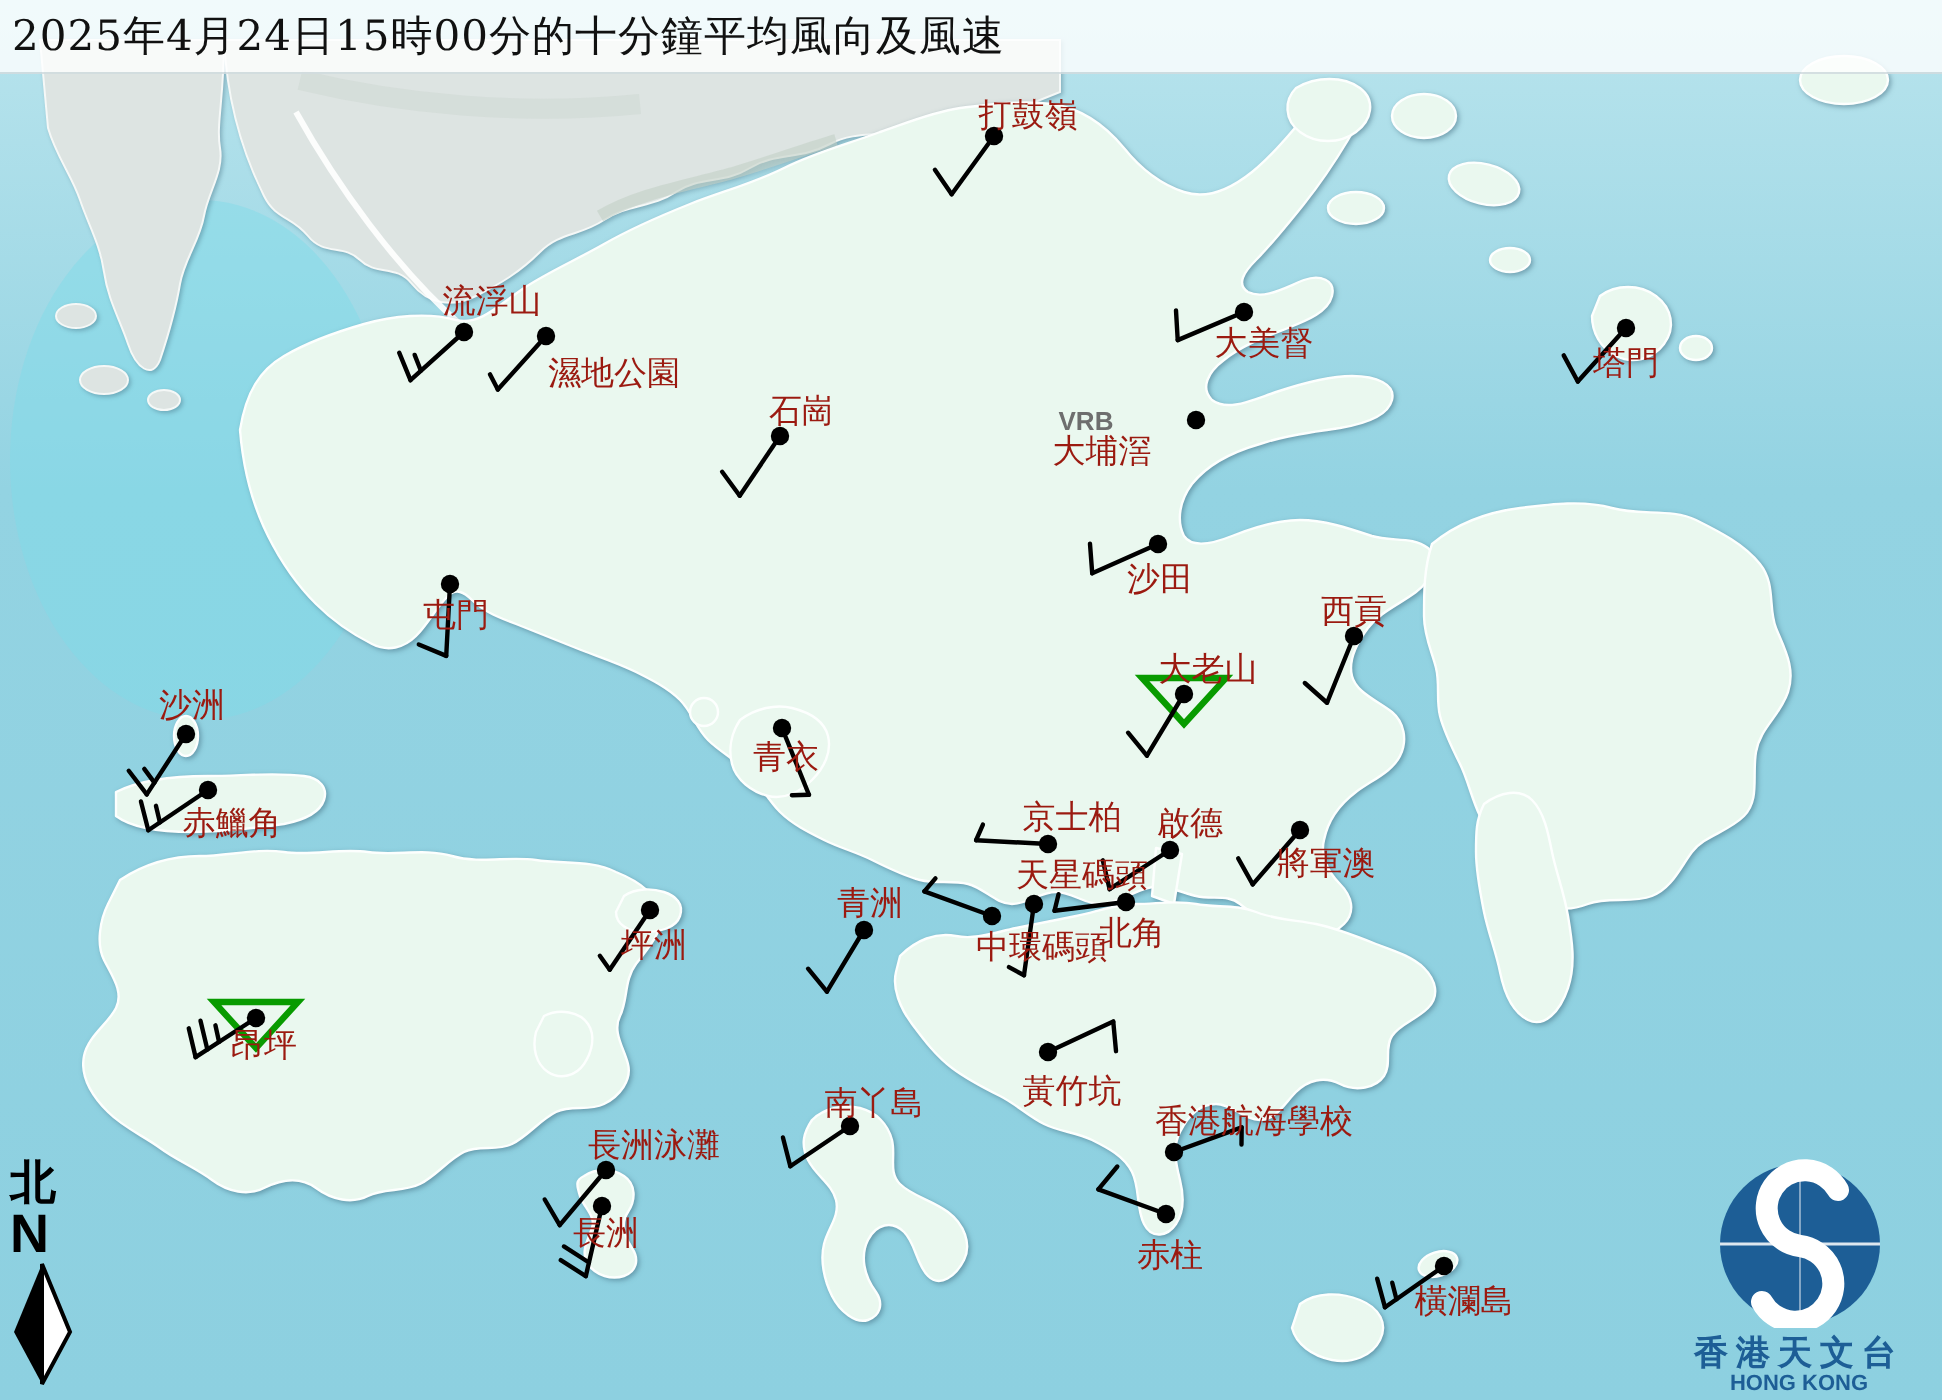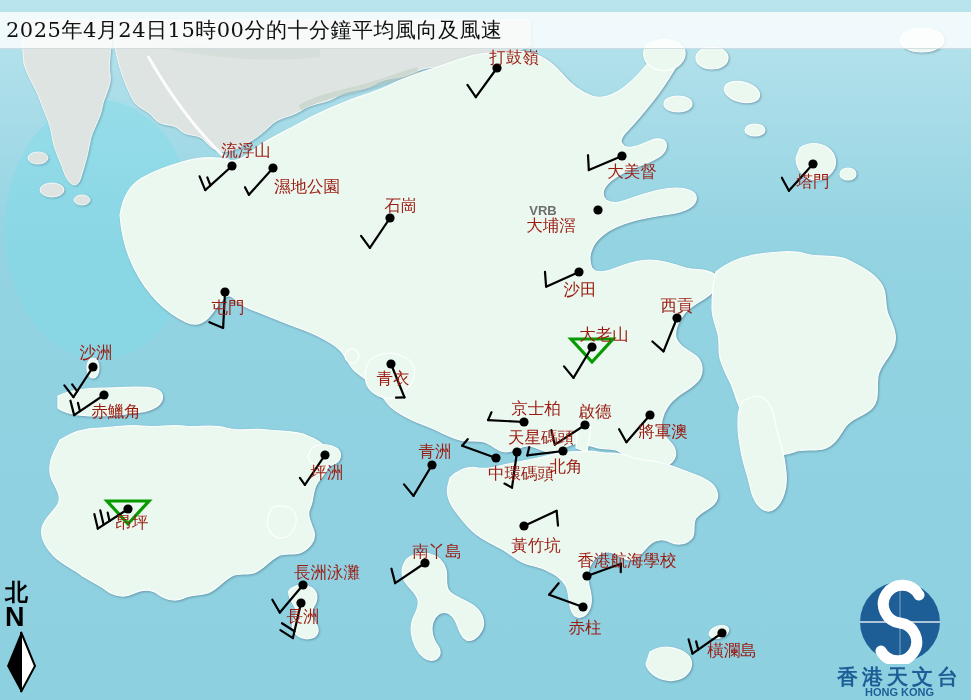--- a/index.html
+++ b/index.html
@@ -1,35 +1,35 @@
 <!DOCTYPE html>
 <html><head>
 <meta charset="utf-8">
 <style>
   html,body{margin:0;padding:0;}
   body{width:971px;height:700px;position:relative;overflow:hidden;
        font-family:"DejaVu Serif",serif;background:#93d4e2;}
   #map{position:absolute;left:0;top:0;}
   .land-group{filter:drop-shadow(1.2px 1.8px 1.2px rgba(60,100,120,0.50));}
   .sz-group{filter:drop-shadow(1px 1.5px 1px rgba(60,100,120,0.40));}
-  #title-bar{position:absolute;left:0;top:12px;width:971px;height:36px;
+  #title-bar{position:absolute;left:0;top:0;width:971px;height:36px;
       background:rgba(255,255,255,0.80);border-bottom:1px solid rgba(140,165,175,0.35);
       display:flex;align-items:center;z-index:5;}
   #title-bar span{font-size:21px;color:#111;padding-left:6px;letter-spacing:0.5px;
       font-family:"DejaVu Serif",serif;}
   .stn-label{font-family:"DejaVu Serif",serif;font-size:16.5px;fill:#9b1a10;}
   .vrb-label{font-family:"Liberation Sans",sans-serif;font-size:13px;fill:#6e6e6e;font-weight:bold;}
   #compass{position:absolute;left:2px;top:580px;width:40px;z-index:4;color:#000;}
   #compass .hanzi{font-size:23px;font-weight:bold;line-height:24px;padding-left:3px;
       font-family:"DejaVu Serif",serif;}
   #compass .letter{font-size:27px;font-weight:bold;line-height:26px;padding-left:3px;
       font-family:"Liberation Sans",sans-serif;}
   #logo{position:absolute;left:828px;top:578px;width:143px;height:122px;z-index:4;
       text-align:center;}
-  #logo .zh{font-size:21px;font-weight:bold;letter-spacing:4px;color:#1d5e96;
+  #logo .zh{font-size:17px;font-weight:bold;letter-spacing:4px;color:#1d5e96;
       font-family:"DejaVu Serif",serif;line-height:18px;}
   #logo .en{font-size:11px;font-weight:bold;color:#1d5e96;letter-spacing:0px;
       font-family:"Liberation Sans",sans-serif;line-height:13px;}
 </style>
 </head>
 <body>
 
 <svg id="map" width="971" height="700" viewBox="0 0 971 700">
   <defs>
     <linearGradient id="seaGrad" x1="0" y1="0" x2="0" y2="1">

